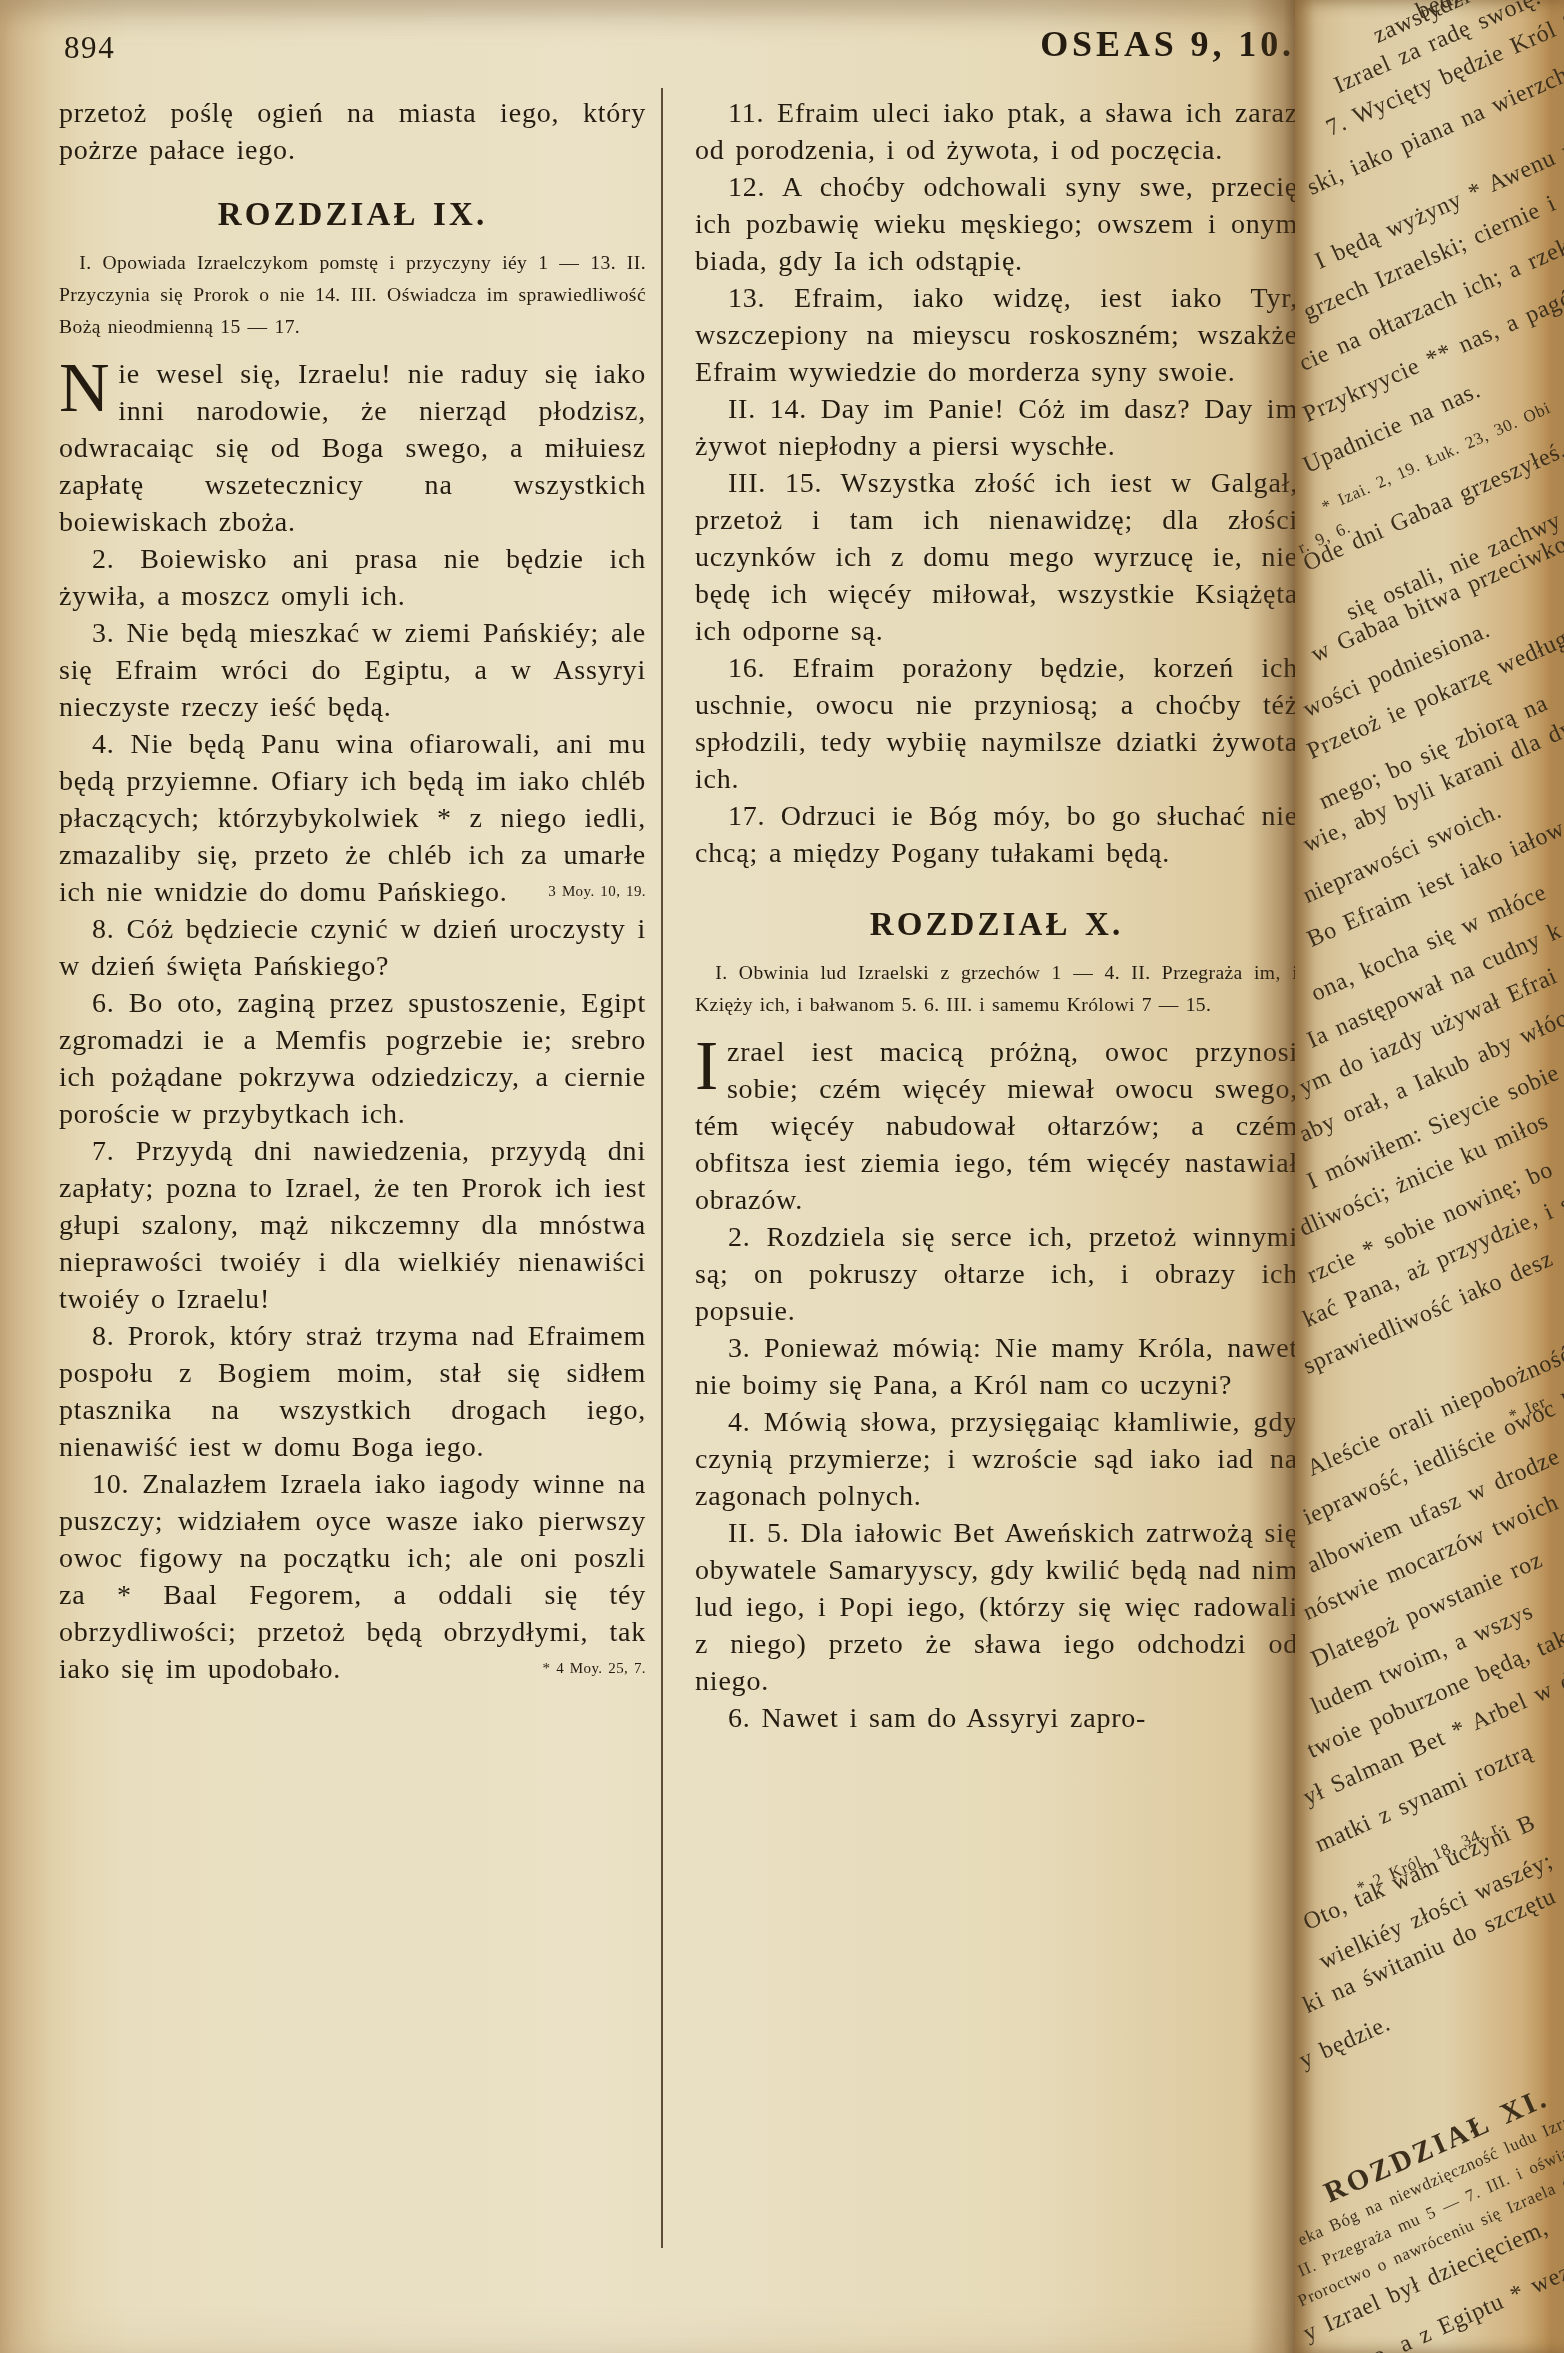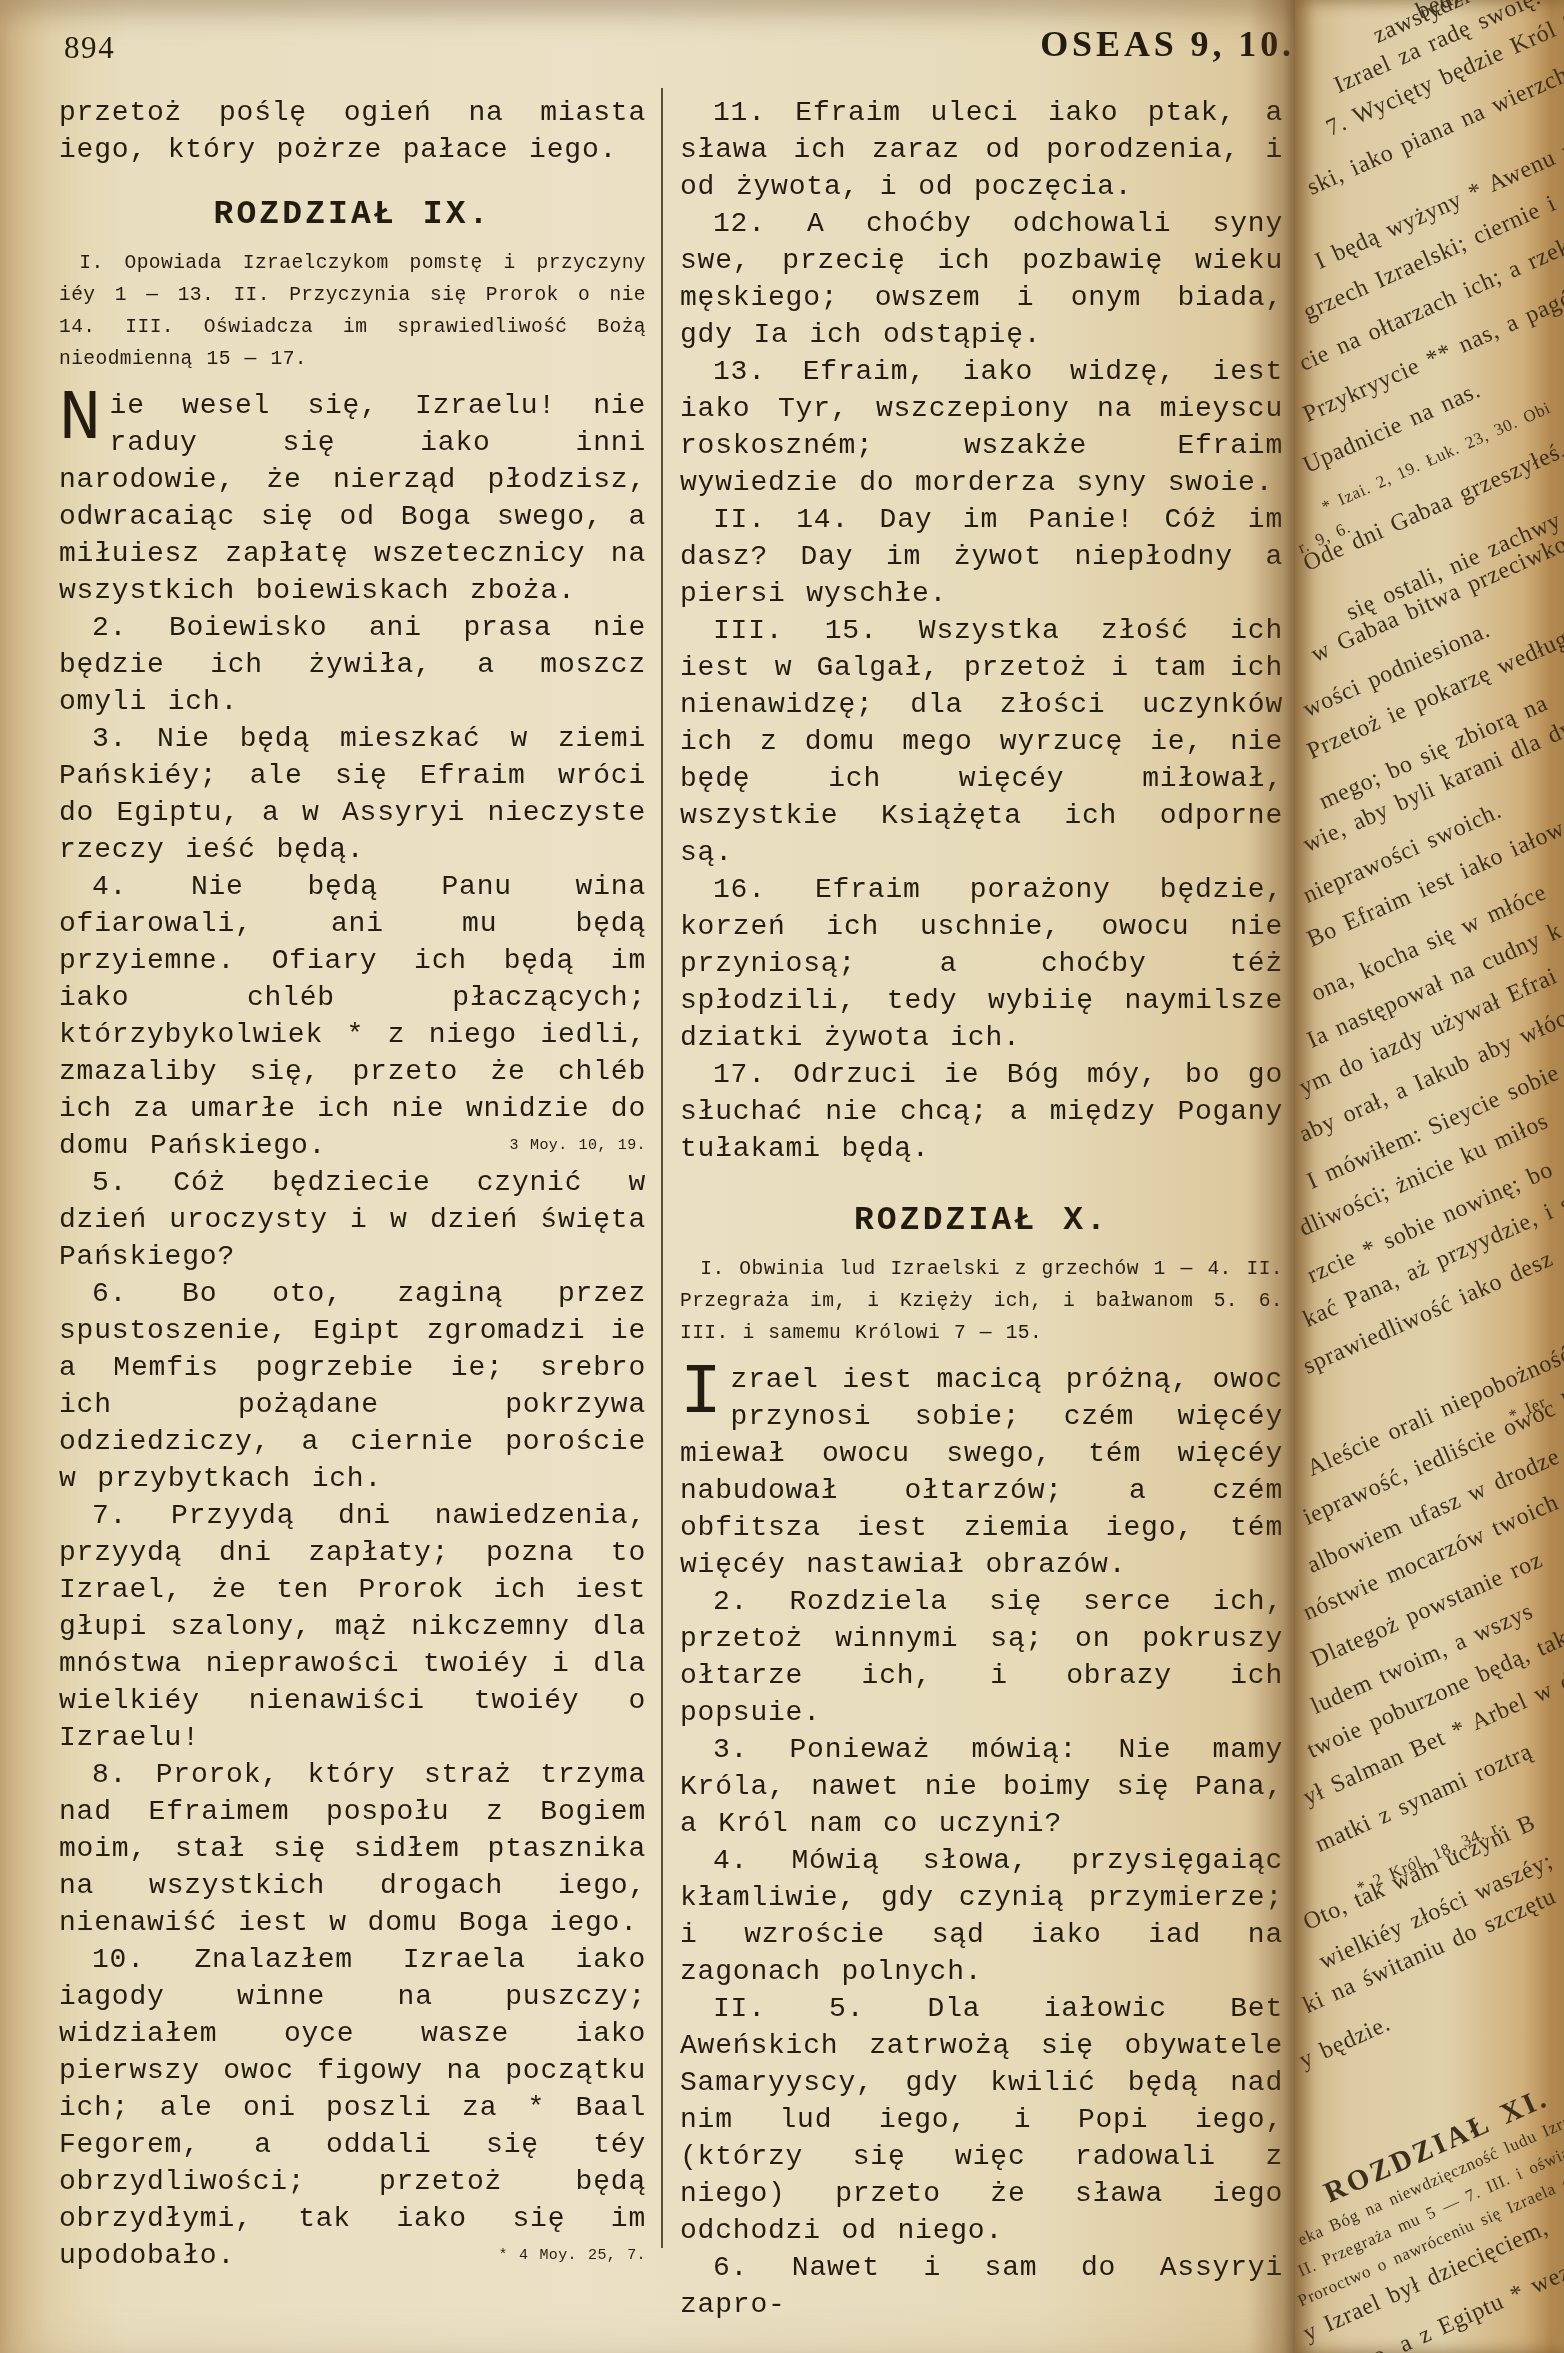--- a/index.html
+++ b/index.html
@@ -15,23 +15,22 @@
     background:linear-gradient(90deg,#d9c093 0%,#e3d4ae 4%,#e8debf 10%,#eae1c6 45%,#e6dab8 80%,#dcc89d 96%,#cdb183 100%);
     box-shadow:inset 0 14px 23.5px rgba(95,65,30,.25), inset 31px 0 47px rgba(150,105,55,.18);
   }
   .header{position:relative;height:55px;padding-top:33px;}
   .page-num{position:absolute;left:64px;top:30px;font-size:31px;letter-spacing:1.6px;}
   .running-title{
     position:absolute;left:0;right:0;top:23px;text-align:right;
     font-size:36px;font-weight:bold;letter-spacing:3.9px;
   }
   .columns{
-    display:grid;grid-template-columns:587px 603px;column-gap:34px;
+    display:grid;grid-template-columns:587px 603px;column-gap:49px;
     padding:6.3px 15.6px 0 59px;
-    font-family:Liberation Mono, monospace;
   }
   .divider{position:absolute;left:661px;top:88px;width:2.3px;height:2160px;background:#42331f;opacity:.85;}
   .col{font-size:28px;line-height:37px;text-align:justify;letter-spacing:0.8px;word-spacing:3.1px;}
   .col p{margin:0;}
   p.verse{text-indent:33px;}
   p.noindent{text-indent:0;}
   h2.rozdzial{
     margin:27px 0 12.5px 0;text-align:center;font-size:33px;font-weight:bold;
     letter-spacing:3.1px;line-height:39px;
   }
@@ -70,21 +69,21 @@
     </div>
     <div class="columns">
       <div class="col">
         <p class="verse noindent"><span>przetoż poślę ogień na miasta iego, który pożrze pałace iego.</span></p>
         <h2 class="rozdzial">ROZDZIAŁ IX.</h2>
         <p class="intro">I. Opowiada Izraelczykom pomstę i przyczyny iéy 1 — 13. II. Przyczynia się Prorok o nie 14. III. Oświadcza im sprawiedliwość Bożą nieodmienną 15 — 17.</p>
         <p class="verse first"><span class="dropcap">N</span><span>ie wesel się, Izraelu! nie raduy się iako inni narodowie, że nierząd płodzisz, odwracaiąc się od Boga swego, a miłuiesz zapłatę wszetecznicy na wszystkich boiewiskach zboża.</span></p>
         <p class="verse"><span>2. Boiewisko ani prasa nie będzie ich żywiła, a moszcz omyli ich.</span></p>
         <p class="verse"><span>3. Nie będą mieszkać w ziemi Pańskiéy; ale się Efraim wróci do Egiptu, a w Assyryi nieczyste rzeczy ieść będą.</span></p>
         <p class="verse"><span>4. Nie będą Panu wina ofiarowali, ani mu będą przyiemne. Ofiary ich będą im iako chléb płaczących; którzybykolwiek * z niego iedli, zmazaliby się, przeto że chléb ich za umarłe ich nie wnidzie do domu Pańskiego.</span><span class="ref">3 Moy. 10, 19.</span></p>
-        <p class="verse"><span>5. Cóż będziecie czynić w dzień uroczysty i w dzień święta Pańskiego?</span></p>
+        <p class="verse"><span>8. Cóż będziecie czynić w dzień uroczysty i w dzień święta Pańskiego?</span></p>
         <p class="verse"><span>6. Bo oto, zaginą przez spustoszenie, Egipt zgromadzi ie a Memfis pogrzebie ie; srebro ich pożądane pokrzywa odziedziczy, a ciernie poroście w przybytkach ich.</span></p>
         <p class="verse"><span>7. Przyydą dni nawiedzenia, przyydą dni zapłaty; pozna to Izrael, że ten Prorok ich iest głupi szalony, mąż nikczemny dla mnóstwa nieprawości twoiéy i dla wielkiéy nienawiści twoiéy o Izraelu!</span></p>
         <p class="verse"><span>8. Prorok, który straż trzyma nad Efraimem pospołu z Bogiem moim, stał się sidłem ptasznika na wszystkich drogach iego, nienawiść iest w domu Boga iego.</span></p>
         <p class="verse"><span>10. Znalazłem Izraela iako iagody winne na puszczy; widziałem oyce wasze iako pierwszy owoc figowy na początku ich; ale oni poszli za * Baal Fegorem, a oddali się téy obrzydliwości; przetoż będą obrzydłymi, tak iako się im upodobało.</span><span class="ref">* 4 Moy. 25, 7.</span></p>
       </div>
       <div class="col">
         <p class="verse"><span>11. Efraim uleci iako ptak, a sława ich zaraz od porodzenia, i od żywota, i od poczęcia.</span></p>
         <p class="verse"><span>12. A choćby odchowali syny swe, przecię ich pozbawię wieku męskiego; owszem i onym biada, gdy Ia ich odstąpię.</span></p>
         <p class="verse"><span>13. Efraim, iako widzę, iest iako Tyr, wszczepiony na mieyscu roskoszném; wszakże Efraim wywiedzie do morderza syny swoie.</span></p>
         <p class="verse"><span>II. 14. Day im Panie! Cóż im dasz? Day im żywot niepłodny a piersi wyschłe.</span></p>

